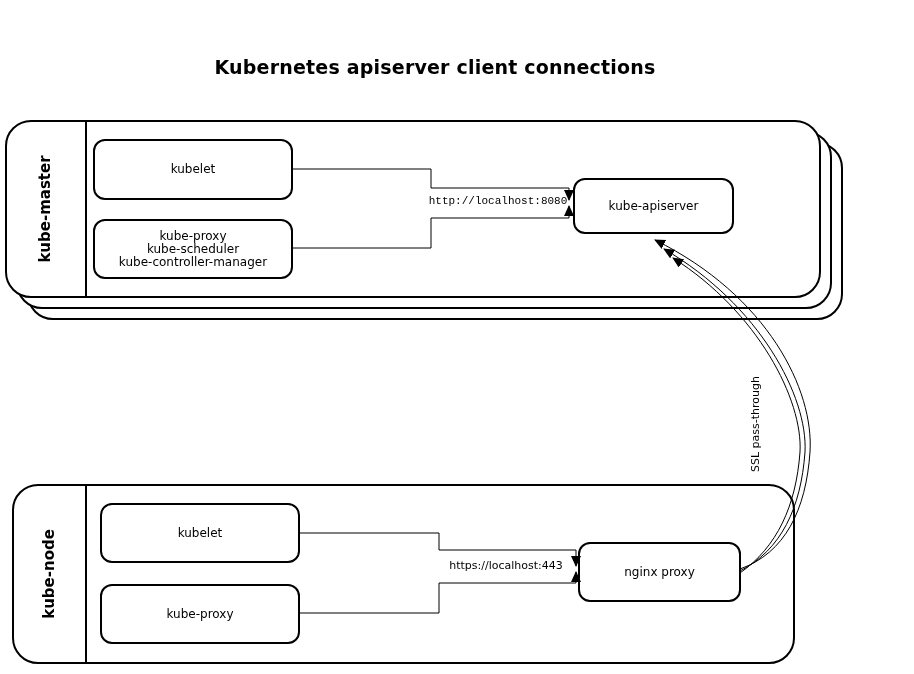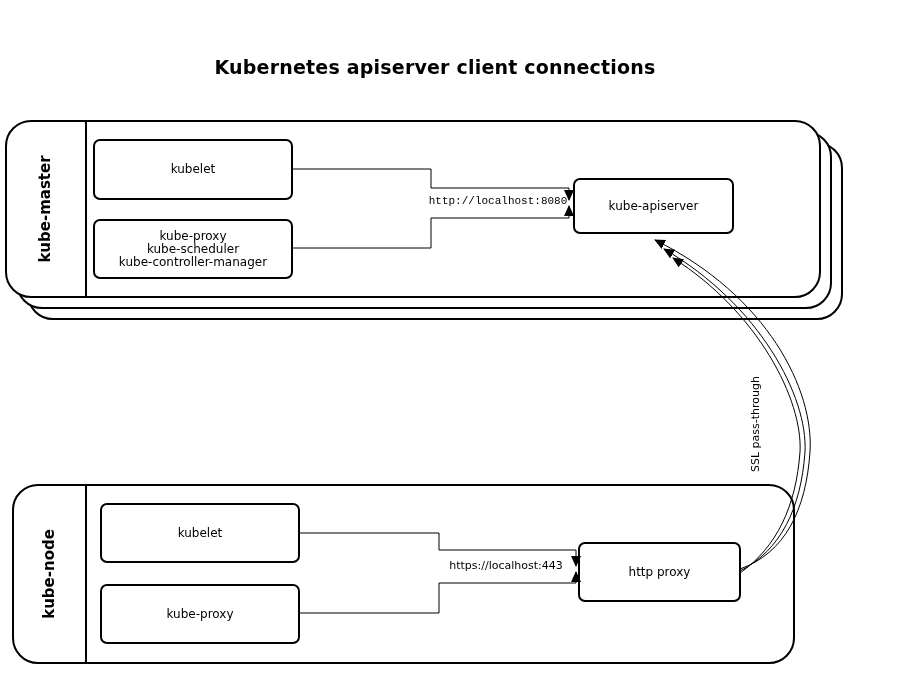--- a/index.html
+++ b/index.html
@@ -49,21 +49,21 @@
     transform: rotate(-90deg);
     white-space: nowrap;
     font-weight: bold;
     font-size: 15px;
     color: #000;
   }
   .nbox {
     position: absolute;
     background: #ffffff;
     border: 2px solid #000;
-    border-radius: 7px;
+    border-radius: 12px;
     box-sizing: border-box;
     display: flex;
     flex-direction: column;
     align-items: center;
     justify-content: center;
     text-align: center;
     font-size: 12px;
     color: #000;
     line-height: 13px;
   }
@@ -130,21 +130,21 @@
     <span>kube-apiserver</span>
   </div>
 
   <div class="nbox" style="left:100px;top:503px;width:200px;height:60px;">
     <span>kubelet</span>
   </div>
   <div class="nbox" style="left:100px;top:584px;width:200px;height:60px;">
     <span>kube-proxy</span>
   </div>
   <div class="nbox" style="left:578px;top:542px;width:163px;height:60px;">
-    <span>http proxy</span>
+    <span>nginx proxy</span>
   </div>
 
   <svg class="wires" width="914" height="674" viewBox="0 0 914 674">
     <defs>
       <marker id="arrow" markerUnits="userSpaceOnUse" markerWidth="14" markerHeight="12" refX="10" refY="5" orient="auto">
         <path d="M 0 0 L 11 5 L 0 10 z" fill="#000000"></path>
       </marker>
     </defs>
 
     <path d="M 293 169 H 431 V 188 H 569 V 200" fill="none" stroke="#000000" stroke-width="1" marker-end="url(#arrow)"></path>

